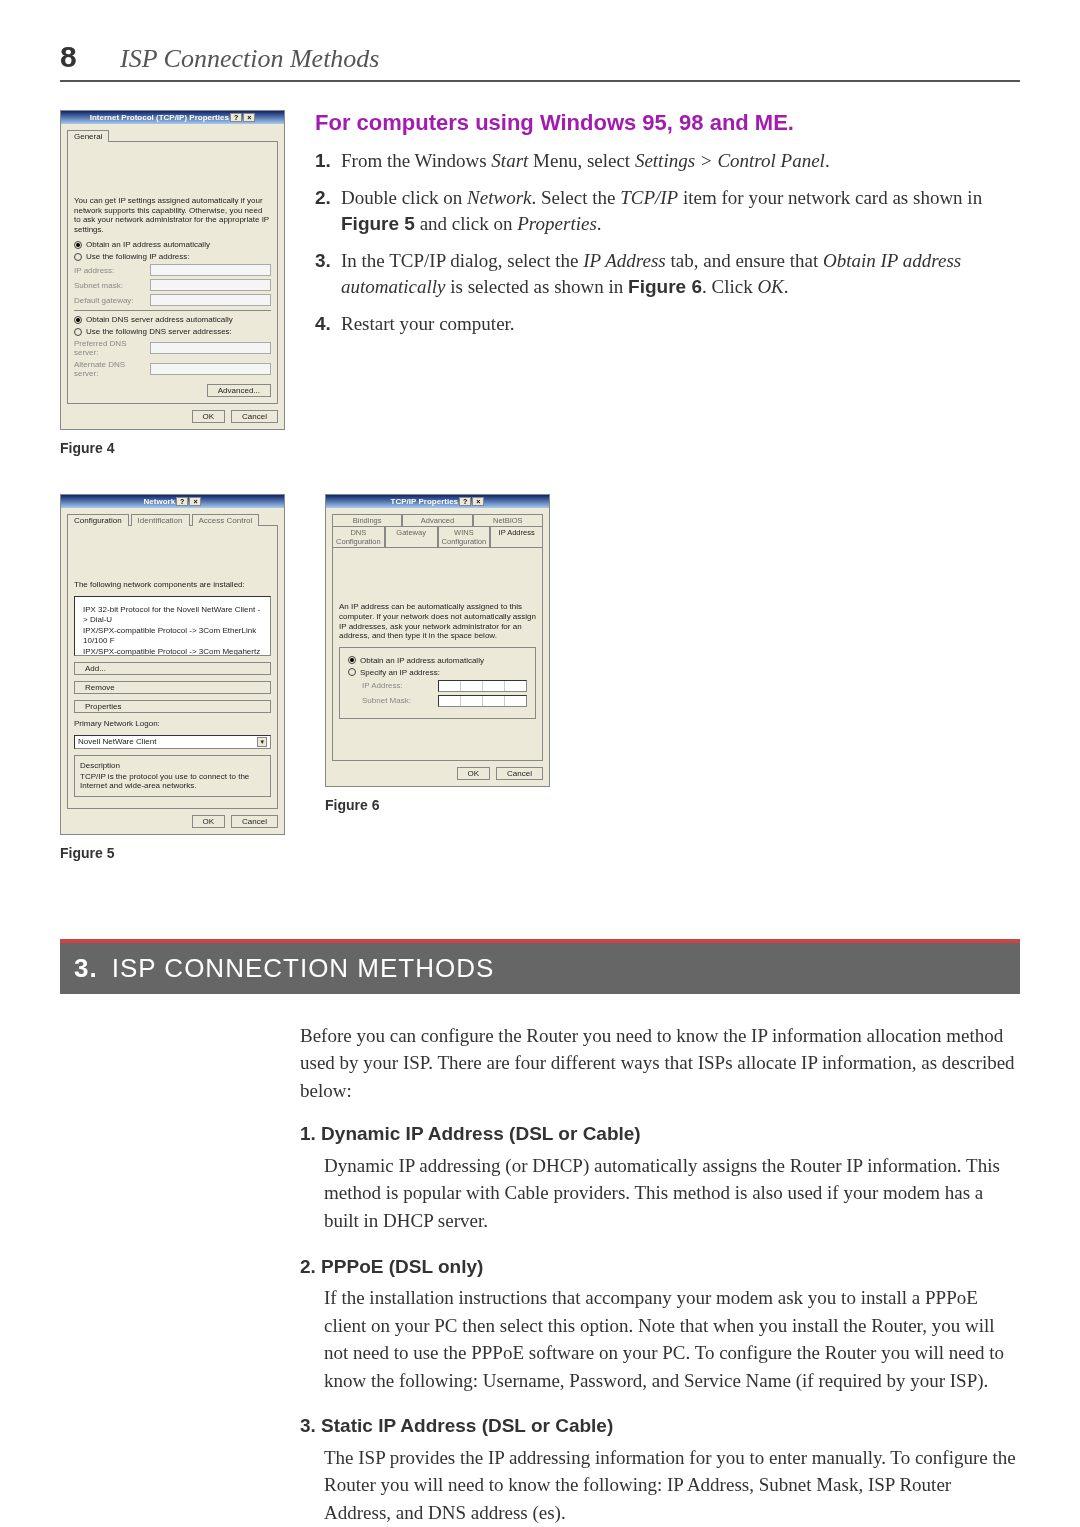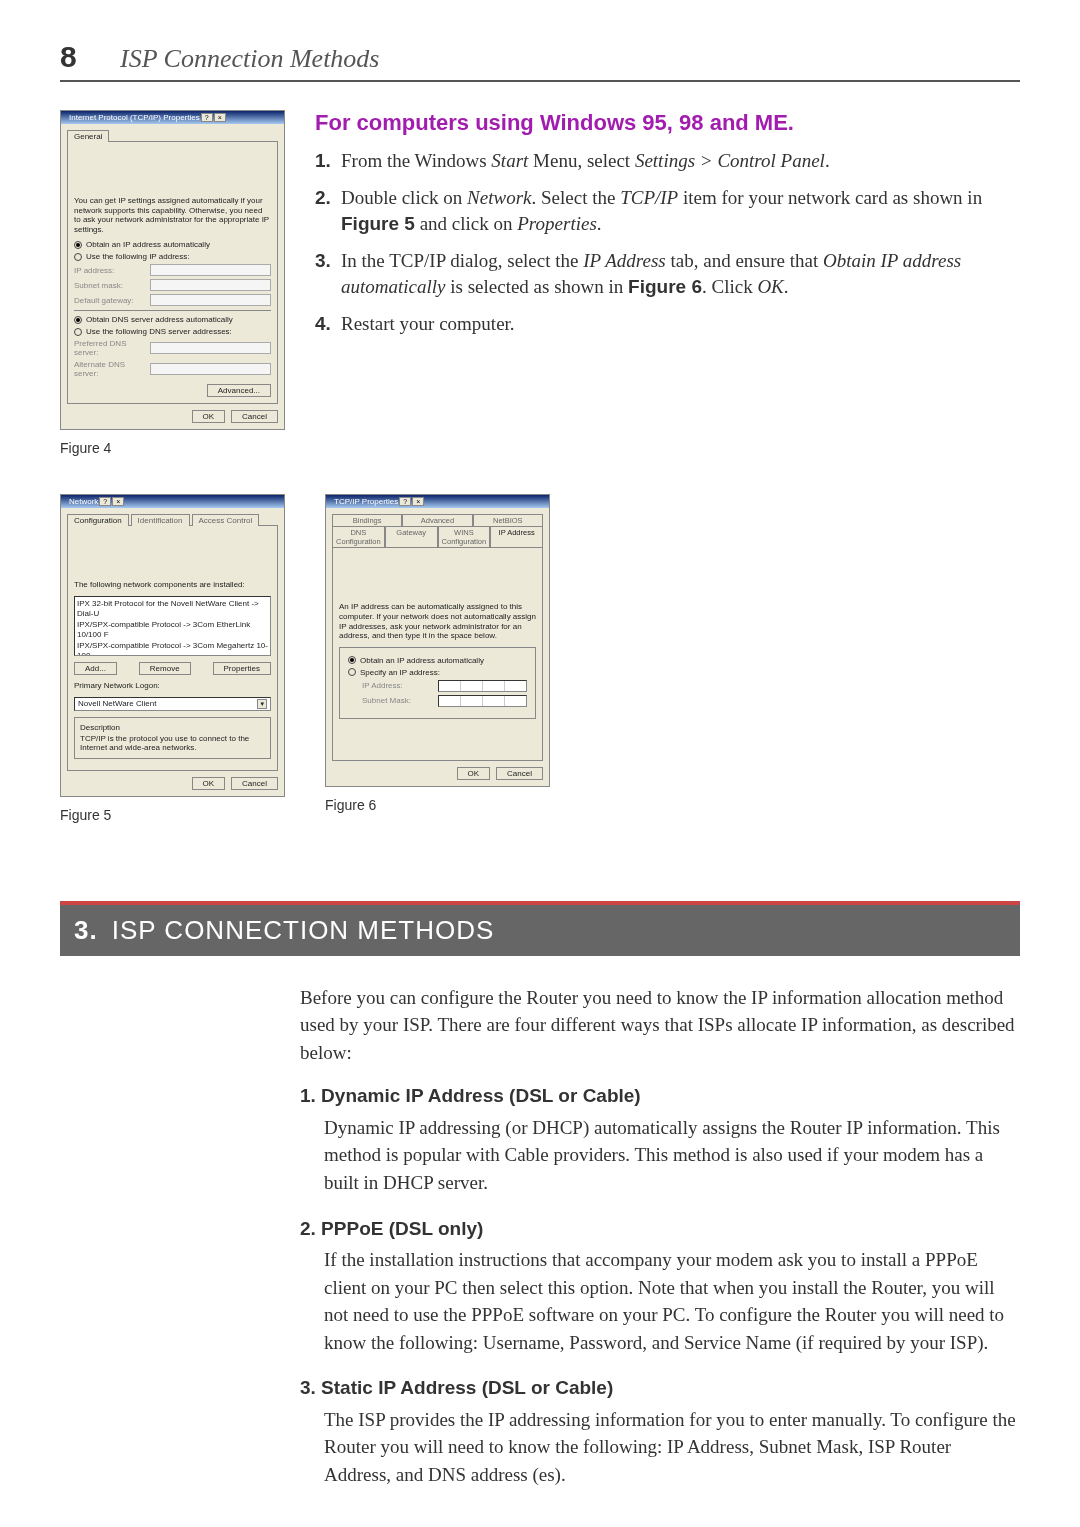--- a/index.html
+++ b/index.html
@@ -42,50 +42,50 @@
     border: 1px solid #888;
     background: #ece9d8;
     font-family: Tahoma, Arial, sans-serif;
     font-size: 8px;
     color: #222;
     margin-bottom: 10px;
   }
   .dialog-titlebar {
     background: linear-gradient(#0a246a, #a6caf0);
     color: #fff;
-    font-weight: normal;
-    padding: 2px 8px;
-    display: flex;
-    justify-content: flex-start;
+    font-weight: bold;
+    padding: 2px 20px;
+    display: flex;
+    justify-content: center;
     align-items: center;
   }
   .dialog-titlebar .ctl { background: #ece9d8; color: #000; border: 1px solid #888; padding: 0 3px; font-size: 7px; margin-left: 1px; }
   .dialog-body { padding: 6px; }
   .tab-row { display: flex; gap: 2px; margin-bottom: -1px; align-items: center; }
   .tab { border: 1px solid #888; border-bottom: none; background: #ece9d8; padding: 1px 6px; font-size: 8px; }
   .tab.active { background: #ece9d8; font-weight: normal; }
   .tab.inactive { color: #666; }
   .tab-content { border: 1px solid #888; background: #ece9d8; padding: 6px; }
   .desc-text { font-size: 8px; color: #222; margin-bottom: 6px; line-height: 1.2; margin-top: 48px; }
   .group-box { border: 1px solid #888; padding: 5px; margin-bottom: 5px; }
   .radio-row { display: flex; align-items: center; gap: 4px; margin-bottom: 3px; font-size: 8px; }
   .radio-row .bullet { width: 8px; height: 8px; border: 1px solid #444; border-radius: 50%; display: inline-flex; align-items: center; justify-content: center; }
   .radio-row .bullet.on::after { content: ""; width: 4px; height: 4px; background: #000; border-radius: 50%; }
   .field-row { display: flex; align-items: center; gap: 6px; margin: 3px 0; font-size: 8px; color: #888; }
   .field-row .lbl { width: 70px; }
   .field-row .inp { flex: 1; height: 12px; background: #f5f5f5; border: 1px solid #aaa; }
   .btn-row { display: flex; justify-content: flex-end; gap: 6px; margin-top: 6px; }
   .mock-btn { border: 1px solid #888; background: #ece9d8; padding: 1px 10px; font-size: 8px; }
-  .listbox { background: #fff; border: 1px inset #888; padding: 2px; font-size: 8px; line-height: 1.3; margin-bottom: 4px; height: 60px; overflow: hidden; }
+  .listbox { background: #fff; border: 1px inset #888; padding: 8px; font-size: 8px; line-height: 1.3; margin-bottom: 4px; height: 60px; overflow: hidden; }
   .select-line { background: #fff; border: 1px inset #888; padding: 1px 3px; font-size: 8px; display: flex; justify-content: space-between; align-items: center; margin-bottom: 6px; }
   .select-line .arrow { background: #ece9d8; border: 1px solid #888; padding: 0 2px; font-size: 7px; }
   .fig-caption {
     font-family: Arial, sans-serif;
     font-size: 14px;
-    font-weight: normal;
+    font-weight: bold;
     color: #333;
     margin-top: 6px;
     margin-bottom: 18px;
   }
   .sect-heading {
     font-family: Arial, sans-serif;
     font-size: 22px;
     font-weight: bold;
     color: #a21caf;
     margin-bottom: 12px;
@@ -257,21 +257,21 @@
           <div class="tab inactive">Access Control</div>
         </div>
         <div class="tab-content">
           <div class="desc-text">The following network components are installed:</div>
           <div class="listbox">
             <div>IPX 32-bit Protocol for the Novell NetWare Client -&gt; Dial-U</div>
             <div>IPX/SPX-compatible Protocol -&gt; 3Com EtherLink 10/100 F</div>
             <div>IPX/SPX-compatible Protocol -&gt; 3Com Megahertz 10-100</div>
 
           </div>
-          <div class="btn-row" style="justify-content:space-between;">
+          <div class="btn-row" style="justify-content:flex-end;flex-direction:column;">
             <span class="mock-btn">Add...</span>
             <span class="mock-btn">Remove</span>
             <span class="mock-btn">Properties</span>
           </div>
           <div class="desc-text" style="margin-top:6px;">Primary Network Logon:</div>
           <div class="select-line">
               <span>Novell NetWare Client</span>
               <span class="arrow">▾</span>
             </div>
           <div class="group-box">

